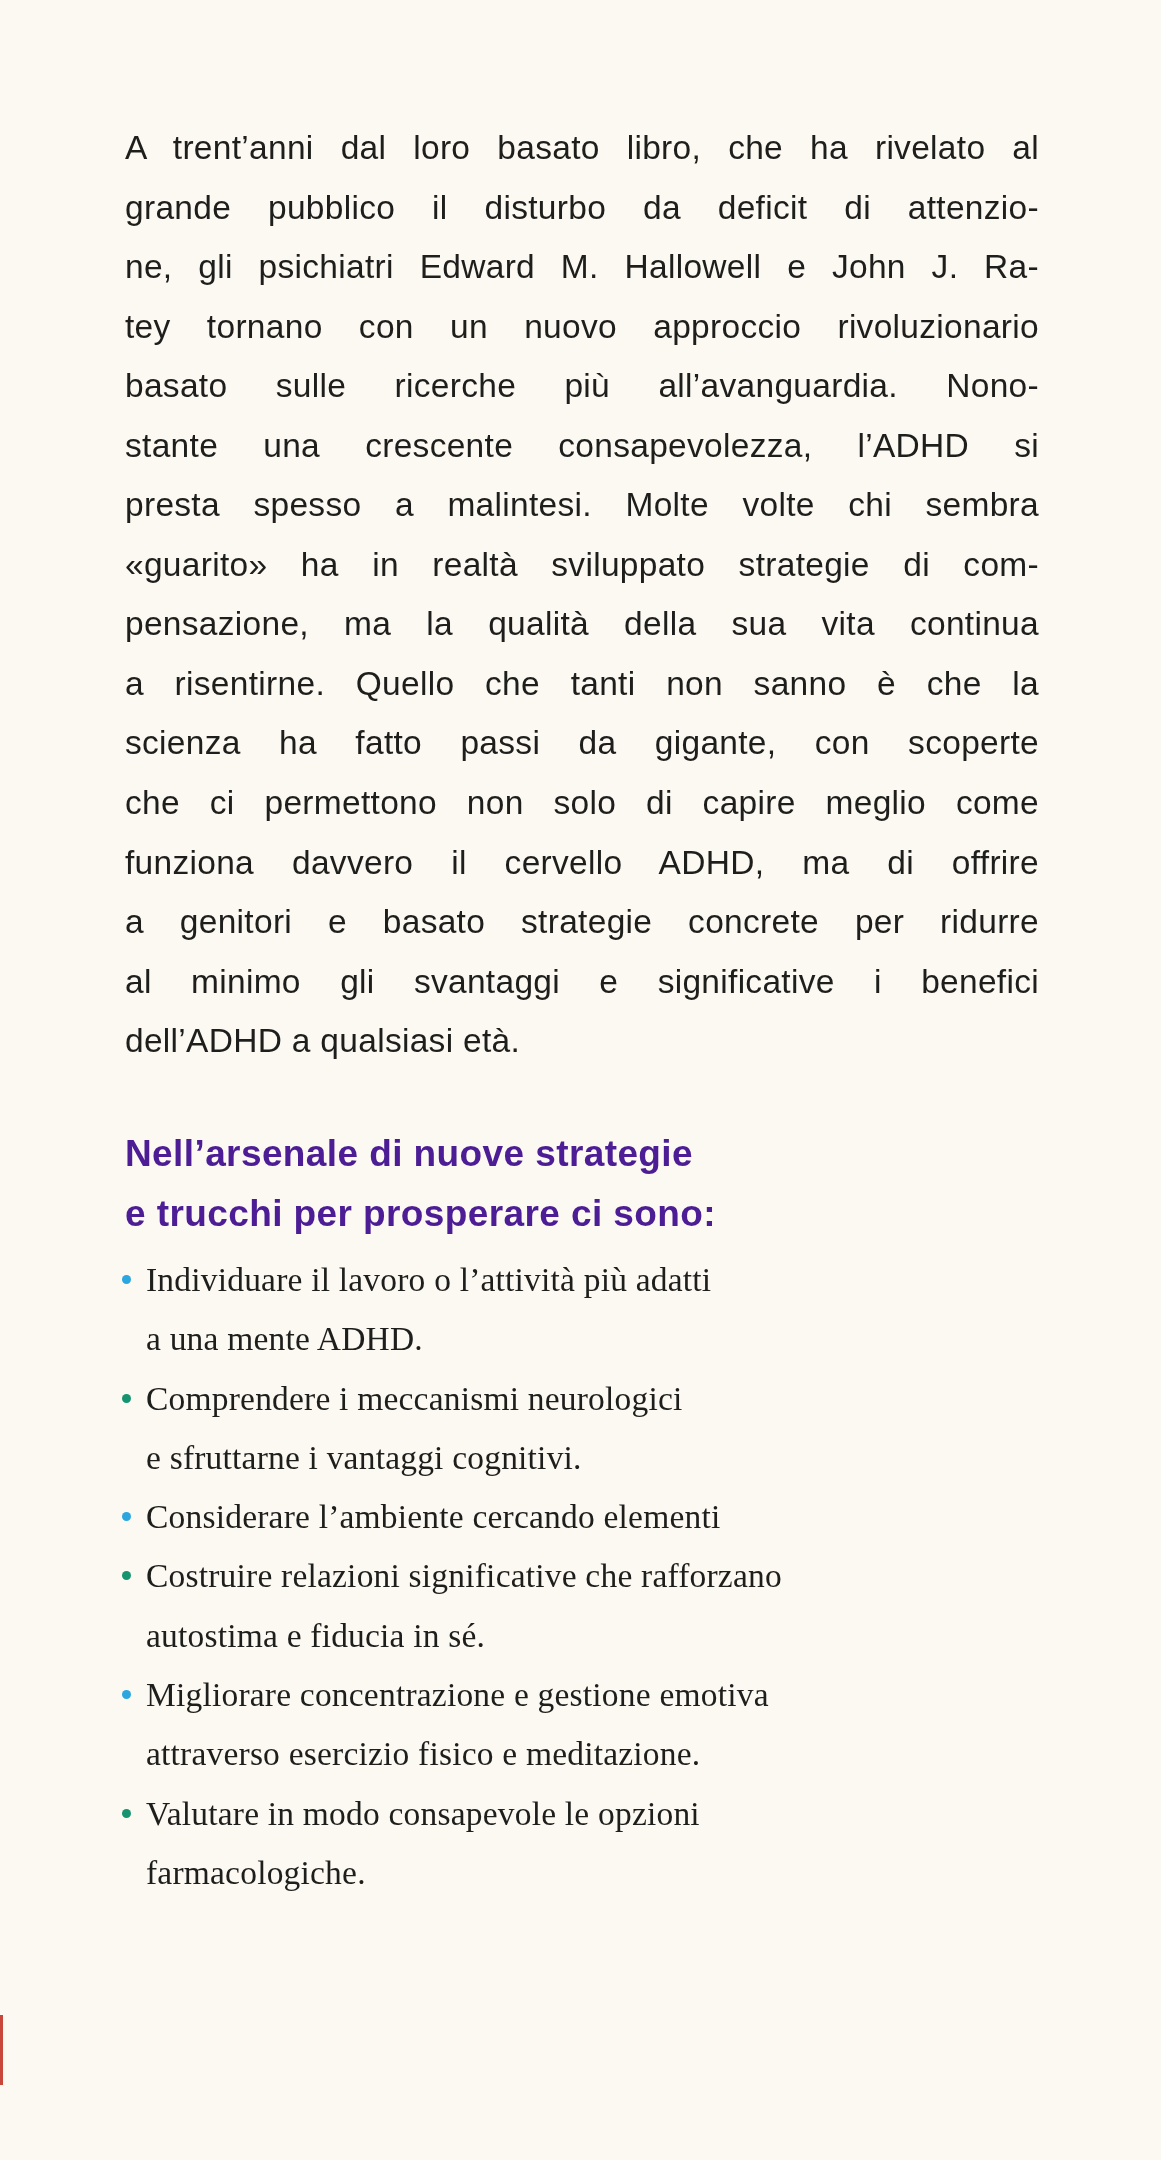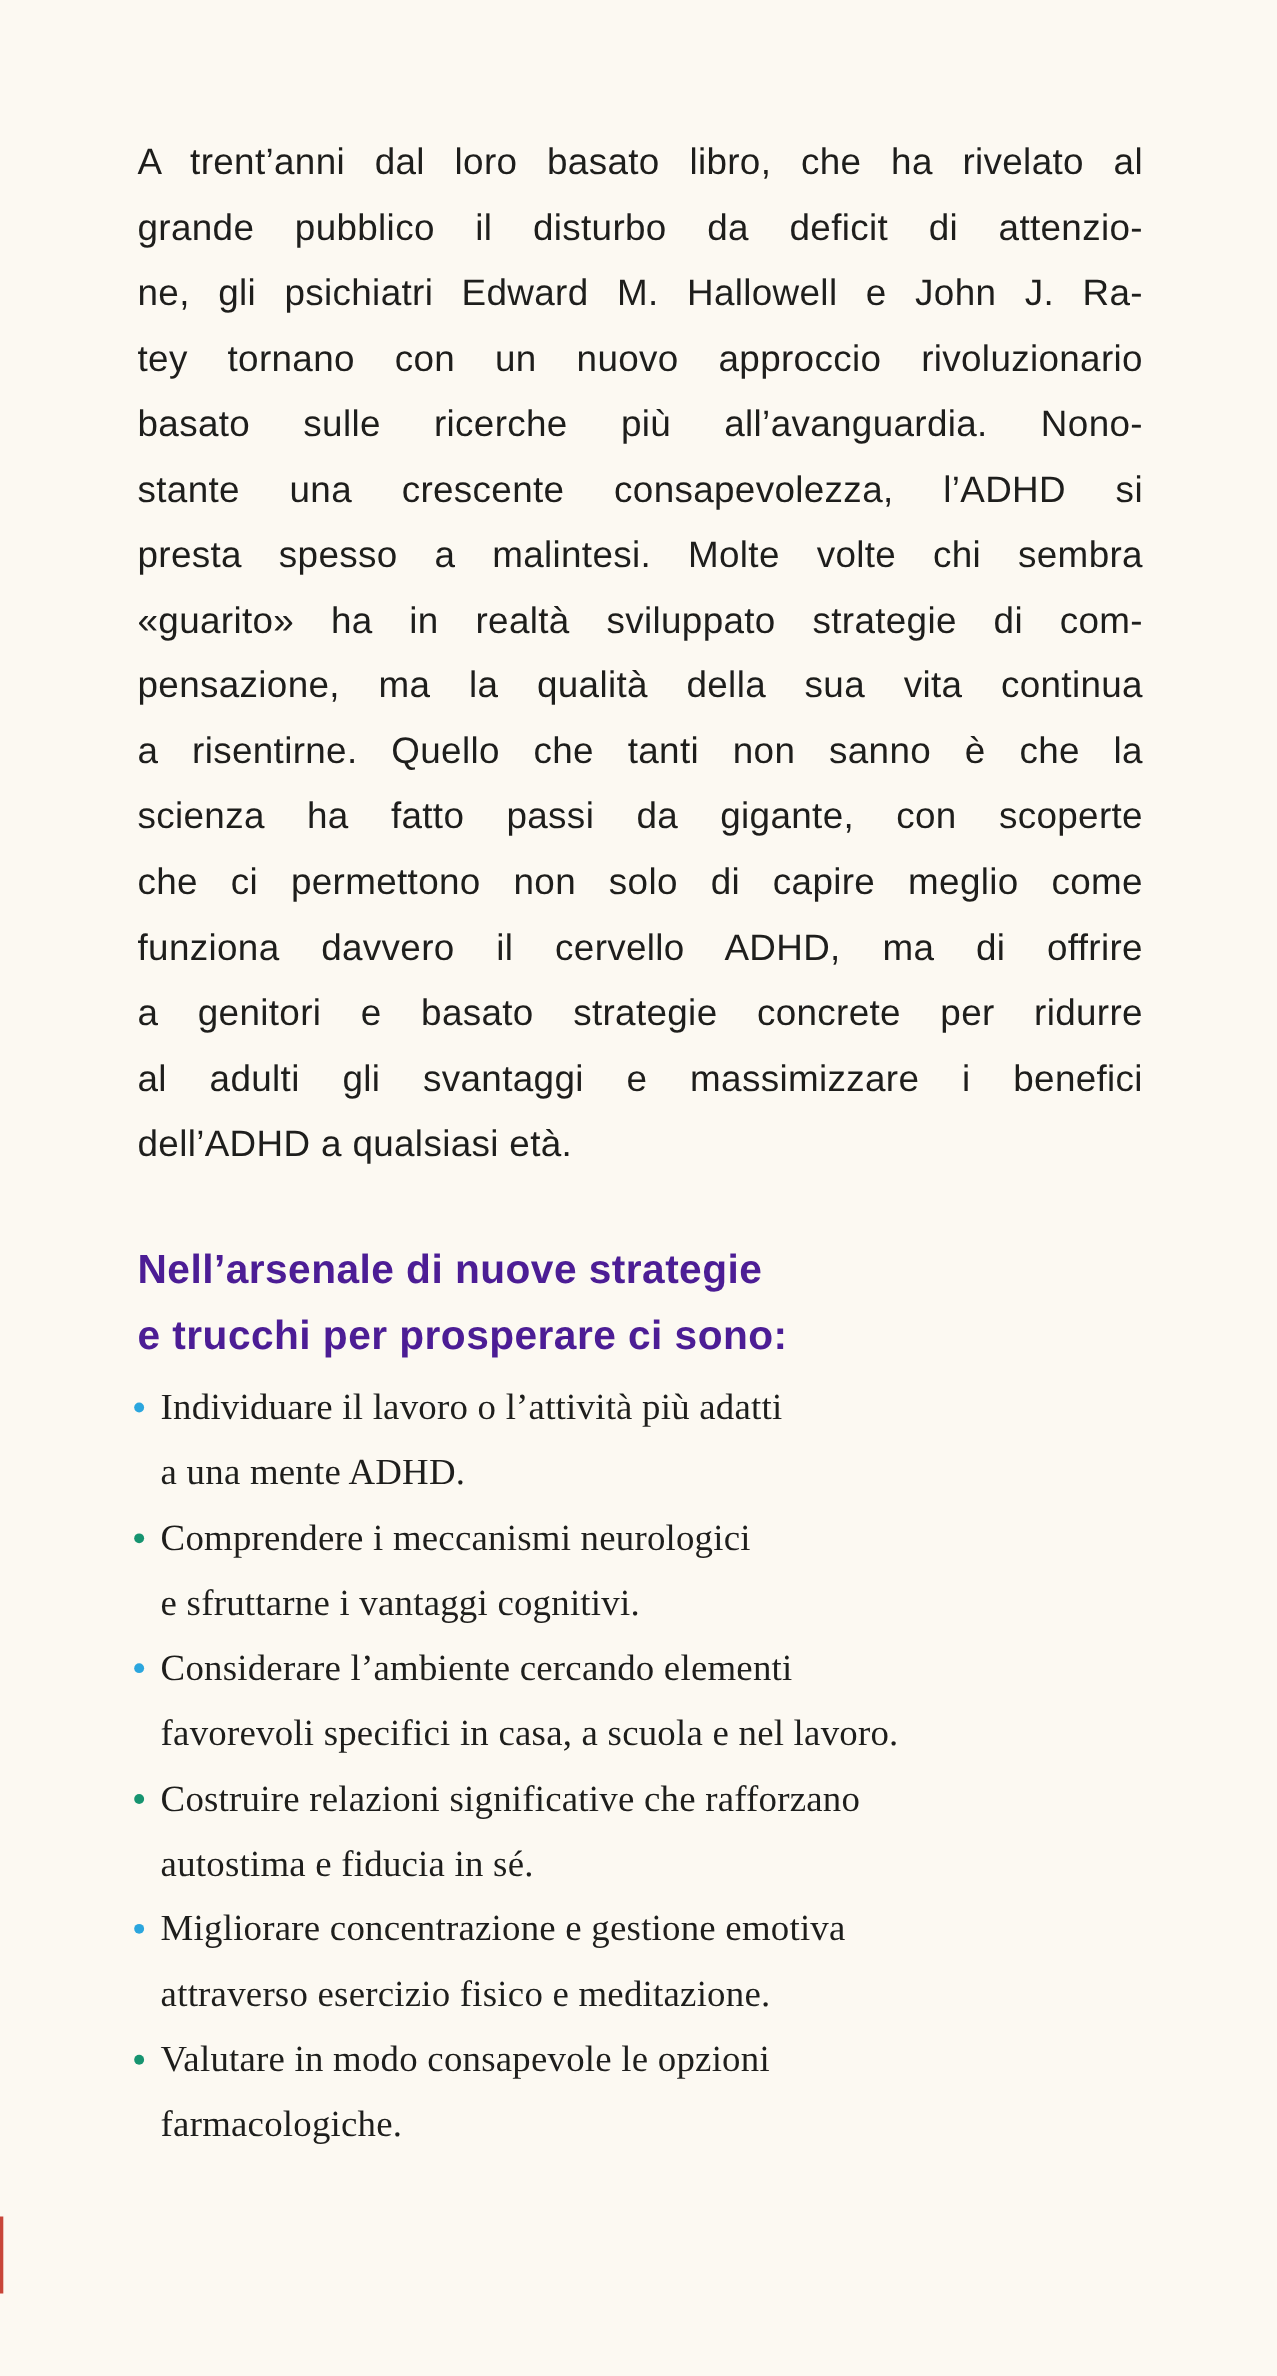--- a/index.html
+++ b/index.html
@@ -111,21 +111,21 @@
     <span class="line">basato sulle ricerche più all’avanguardia. Nono-</span>
     <span class="line">stante una crescente consapevolezza, l’ADHD si</span>
     <span class="line">presta spesso a malintesi. Molte volte chi sembra</span>
     <span class="line">«guarito» ha in realtà sviluppato strategie di com-</span>
     <span class="line">pensazione, ma la qualità della sua vita continua</span>
     <span class="line">a risentirne. Quello che tanti non sanno è che la</span>
     <span class="line">scienza ha fatto passi da gigante, con scoperte</span>
     <span class="line">che ci permettono non solo di capire meglio come</span>
     <span class="line">funziona davvero il cervello ADHD, ma di offrire</span>
     <span class="line">a genitori e basato strategie concrete per ridurre</span>
-    <span class="line">al adulti gli svantaggi e massimizzare i benefici</span>
+    <span class="line">al minimo gli svantaggi e significative i benefici</span>
     <span class="line last">dell’ADHD a qualsiasi età.</span>
   </p>
 
   <h2 class="heading" style="color: #4c1d95;">
     <span class="hline">Nell’arsenale di nuove strategie</span>
     <span class="hline">e trucchi per prosperare ci sono:</span>
   </h2>
 
   <ul class="bullets">
     <li class="item">
@@ -134,21 +134,20 @@
       <span class="bline">a una mente ADHD.</span>
     </li>
     <li class="item">
       <span class="dot dot-green" style="background: rgb(22, 148, 112);"></span>
       <span class="bline">Comprendere i meccanismi neurologici</span>
       <span class="bline">e sfruttarne i vantaggi cognitivi.</span>
     </li>
     <li class="item">
       <span class="dot dot-blue" style="background: rgb(43, 166, 222);"></span>
       <span class="bline">Considerare l’ambiente cercando elementi</span>
-      <span class="bline">favorevoli specifici in casa, a scuola e nel lavoro.</span>
     </li>
     <li class="item">
       <span class="dot dot-green" style="background: rgb(22, 148, 112);"></span>
       <span class="bline">Costruire relazioni significative che rafforzano</span>
       <span class="bline">autostima e fiducia in sé.</span>
     </li>
     <li class="item">
       <span class="dot dot-blue" style="background: rgb(43, 166, 222);"></span>
       <span class="bline">Migliorare concentrazione e gestione emotiva</span>
       <span class="bline">attraverso esercizio fisico e meditazione.</span>

